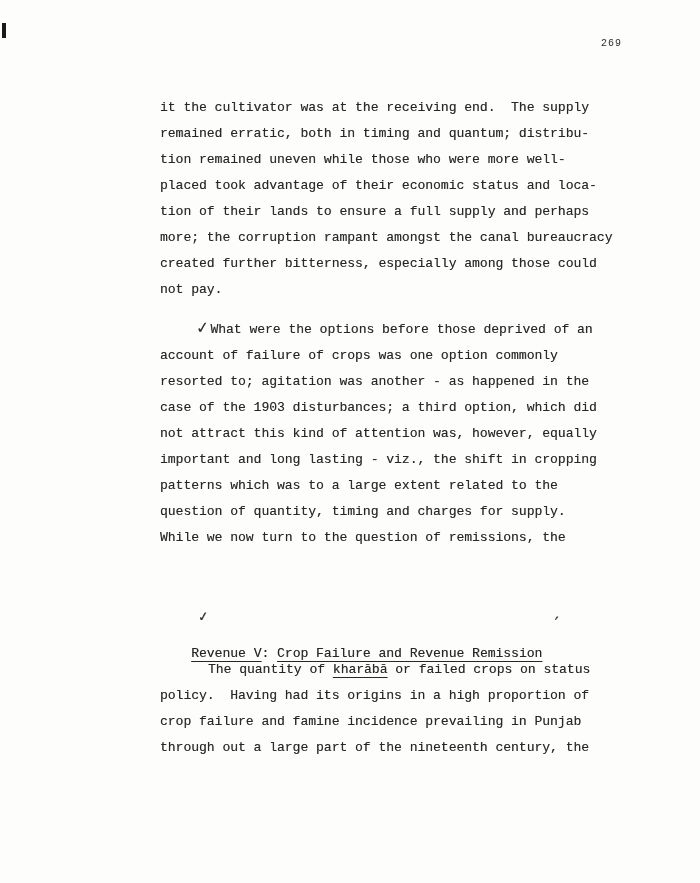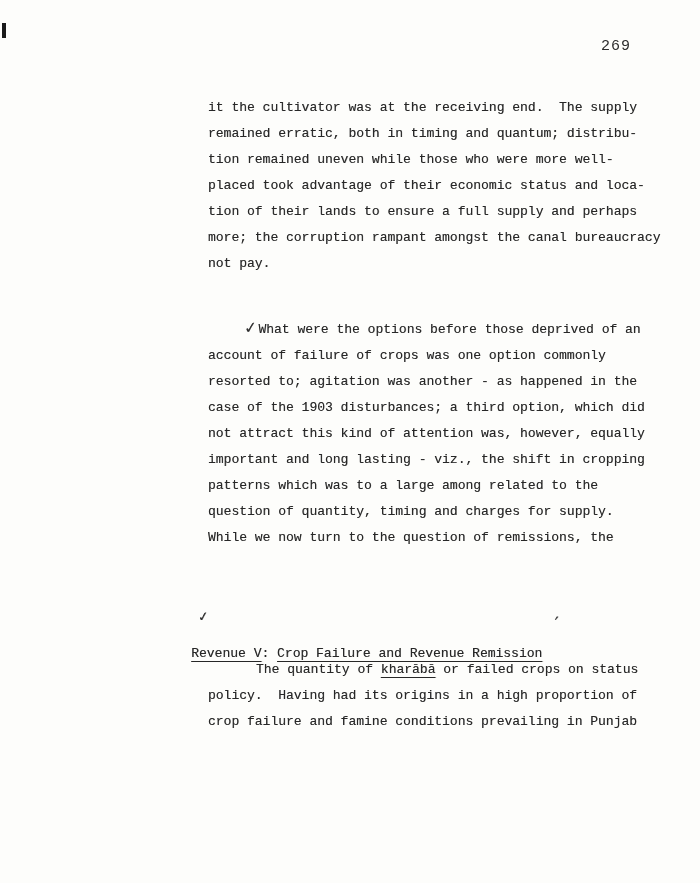--- a/index.html
+++ b/index.html
@@ -17,38 +17,37 @@
     left: 2px;
     top: 23px;
     width: 4px;
     height: 15px;
     background: #1a1a1a;
   }
   .page-number {
     position: absolute;
     left: 601px;
     top: 38px;
-    font-size: 15px;
+    font-size: 10px;
     letter-spacing: 1px;
     color: #2d2d2d;
   }
   .para {
     position: absolute;
     left: 160px;
     width: 500px;
   }
   .para1 { top: 95px; }
   .para2 { top: 315px; }
   .para3 { top: 657px; }
   .line {
     white-space: pre;
     font-size: 13px;
     line-height: 26px;
     text-shadow: 0.3px 0 0 rgba(45,45,45,0.45);
-    margin-left: 48px;
   }
   .indent2 { padding-left: 36px; }
   .indent3 { padding-left: 48px; }
   .tick {
     font-family: "DejaVu Sans", sans-serif;
     font-size: 16px;
     color: #2f2f2f;
     display: inline-block;
     transform: rotate(-6deg);
     margin-right: 1px;
@@ -92,38 +91,40 @@
 
   <div class="page-number">269</div>
 
   <div class="para para1">
     <div class="line">it the cultivator was at the receiving end.  The supply</div>
     <div class="line">remained erratic, both in timing and quantum; distribu-</div>
     <div class="line">tion remained uneven while those who were more well-</div>
     <div class="line">placed took advantage of their economic status and loca-</div>
     <div class="line">tion of their lands to ensure a full supply and perhaps</div>
     <div class="line">more; the corruption rampant amongst the canal bureaucracy</div>
+    <div class="line">created further bitterness, especially among those could</div>
     <div class="line">not pay.</div>
   </div>
 
   <div class="para para2">
     <div class="line indent2"><span class="tick">✓</span><span>What were the options before those deprived of an</span></div>
     <div class="line">account of failure of crops was one option commonly</div>
     <div class="line">resorted to; agitation was another - as happened in the</div>
     <div class="line">case of the 1903 disturbances; a third option, which did</div>
     <div class="line">not attract this kind of attention was, however, equally</div>
     <div class="line">important and long lasting - viz., the shift in cropping</div>
-    <div class="line">patterns which was to a large among related to the</div>
+    <div class="line">patterns which was to a large extent related to the</div>
     <div class="line">question of quantity, timing and charges for supply.</div>
     <div class="line">While we now turn to the question of remissions, the</div>
   </div>
 
   <div class="heading">
     <span class="tick heading-tick">✓</span><span class="u">Revenue V</span><span>: </span><span class="u">Crop Failure and Revenue Remission</span><span class="stray-mark">’</span>
   </div>
 
   <div class="para para3">
     <div class="line indent3"><span>The quantity of </span><span class="u">kharābā</span><span> or failed crops on status</span></div>
     <div class="line">policy.  Having had its origins in a high proportion of</div>
-    <div class="line">crop failure and famine conditions prevailing in Punjab</div>
+    <div class="line">crop failure and famine incidence prevailing in Punjab</div>
+    <div class="line">through out a large part of the nineteenth century, the</div>
   </div>
 
 </div>
 
 </body></html>

